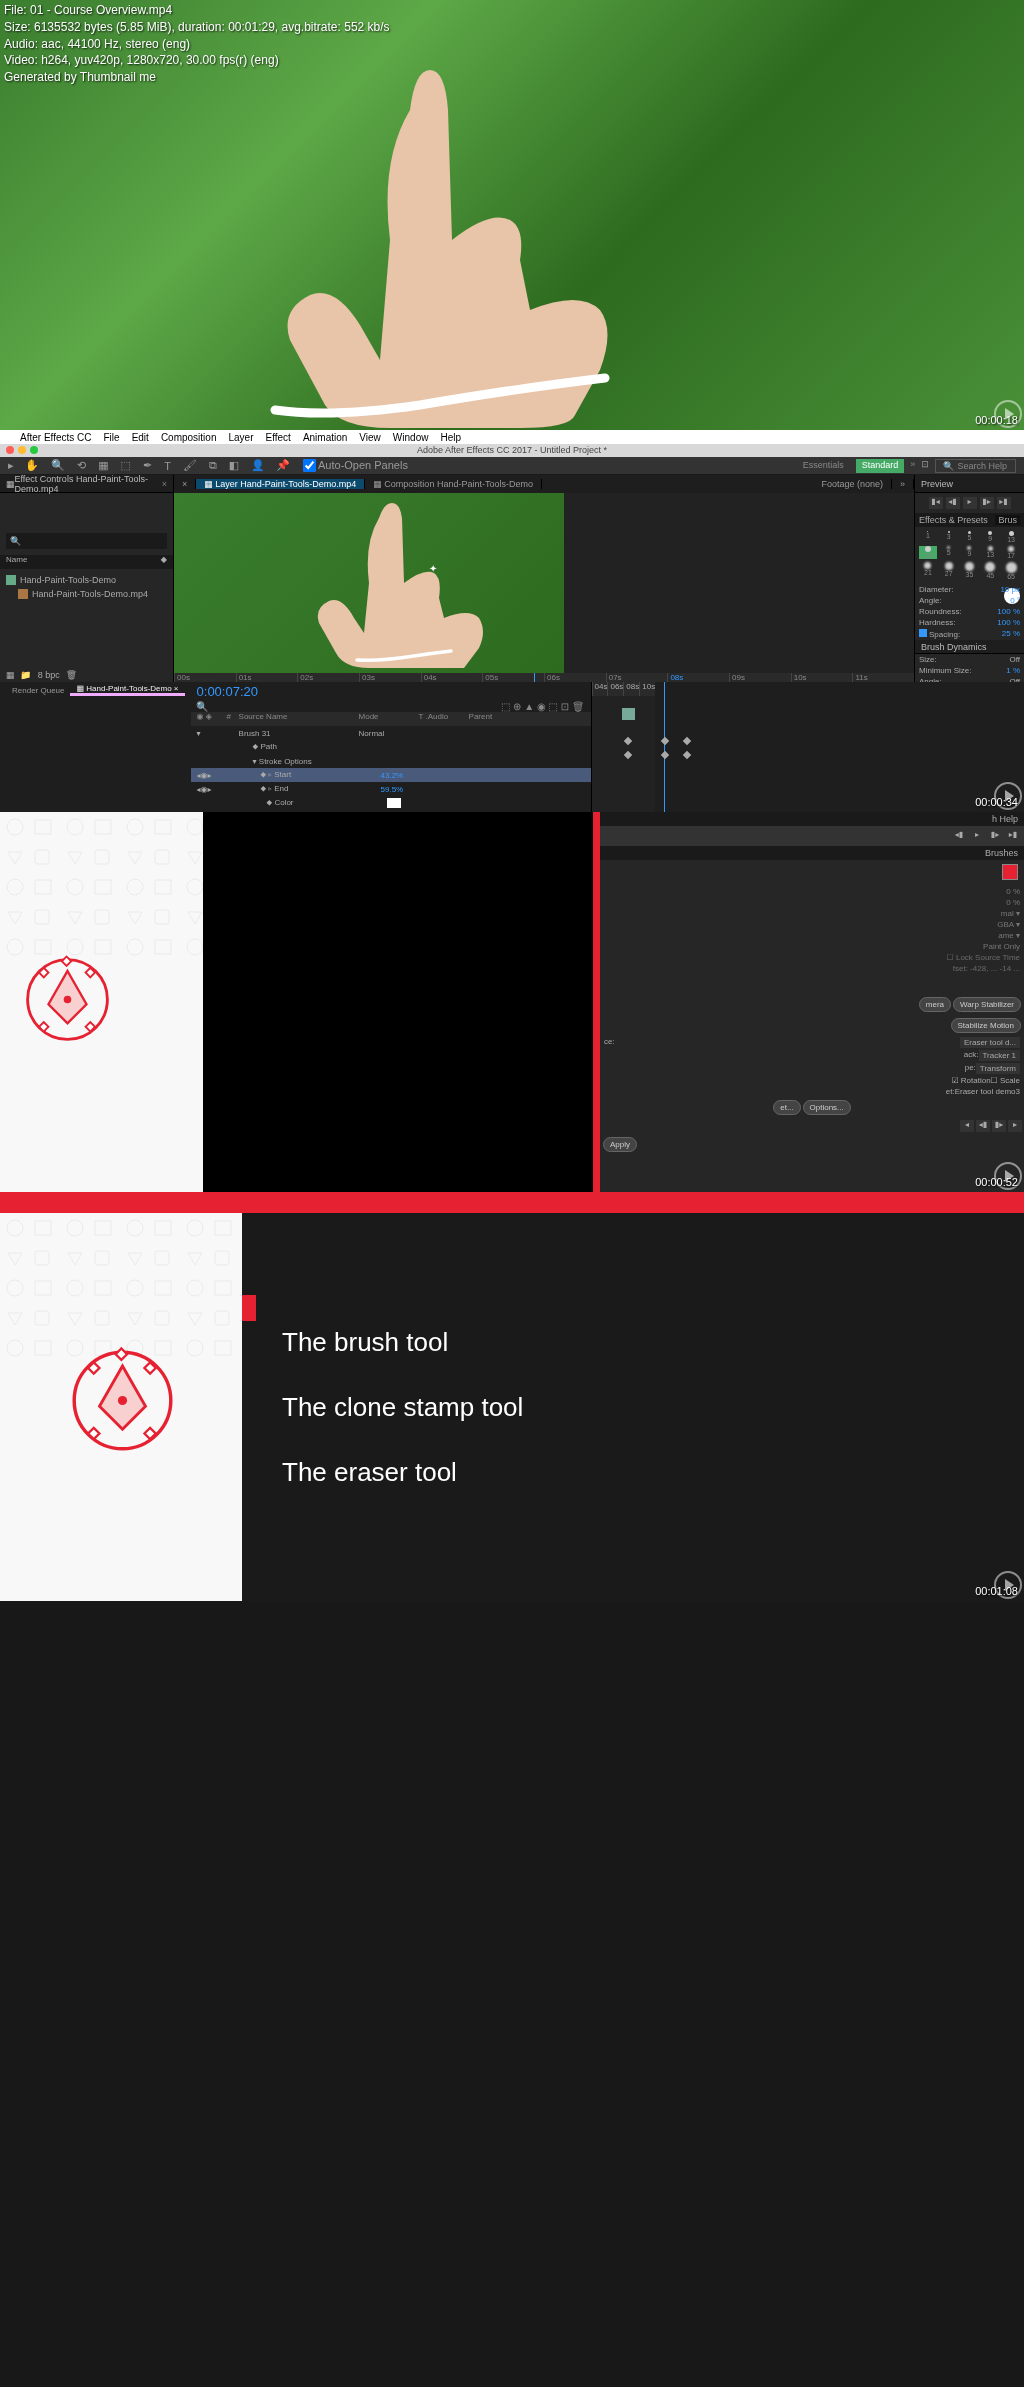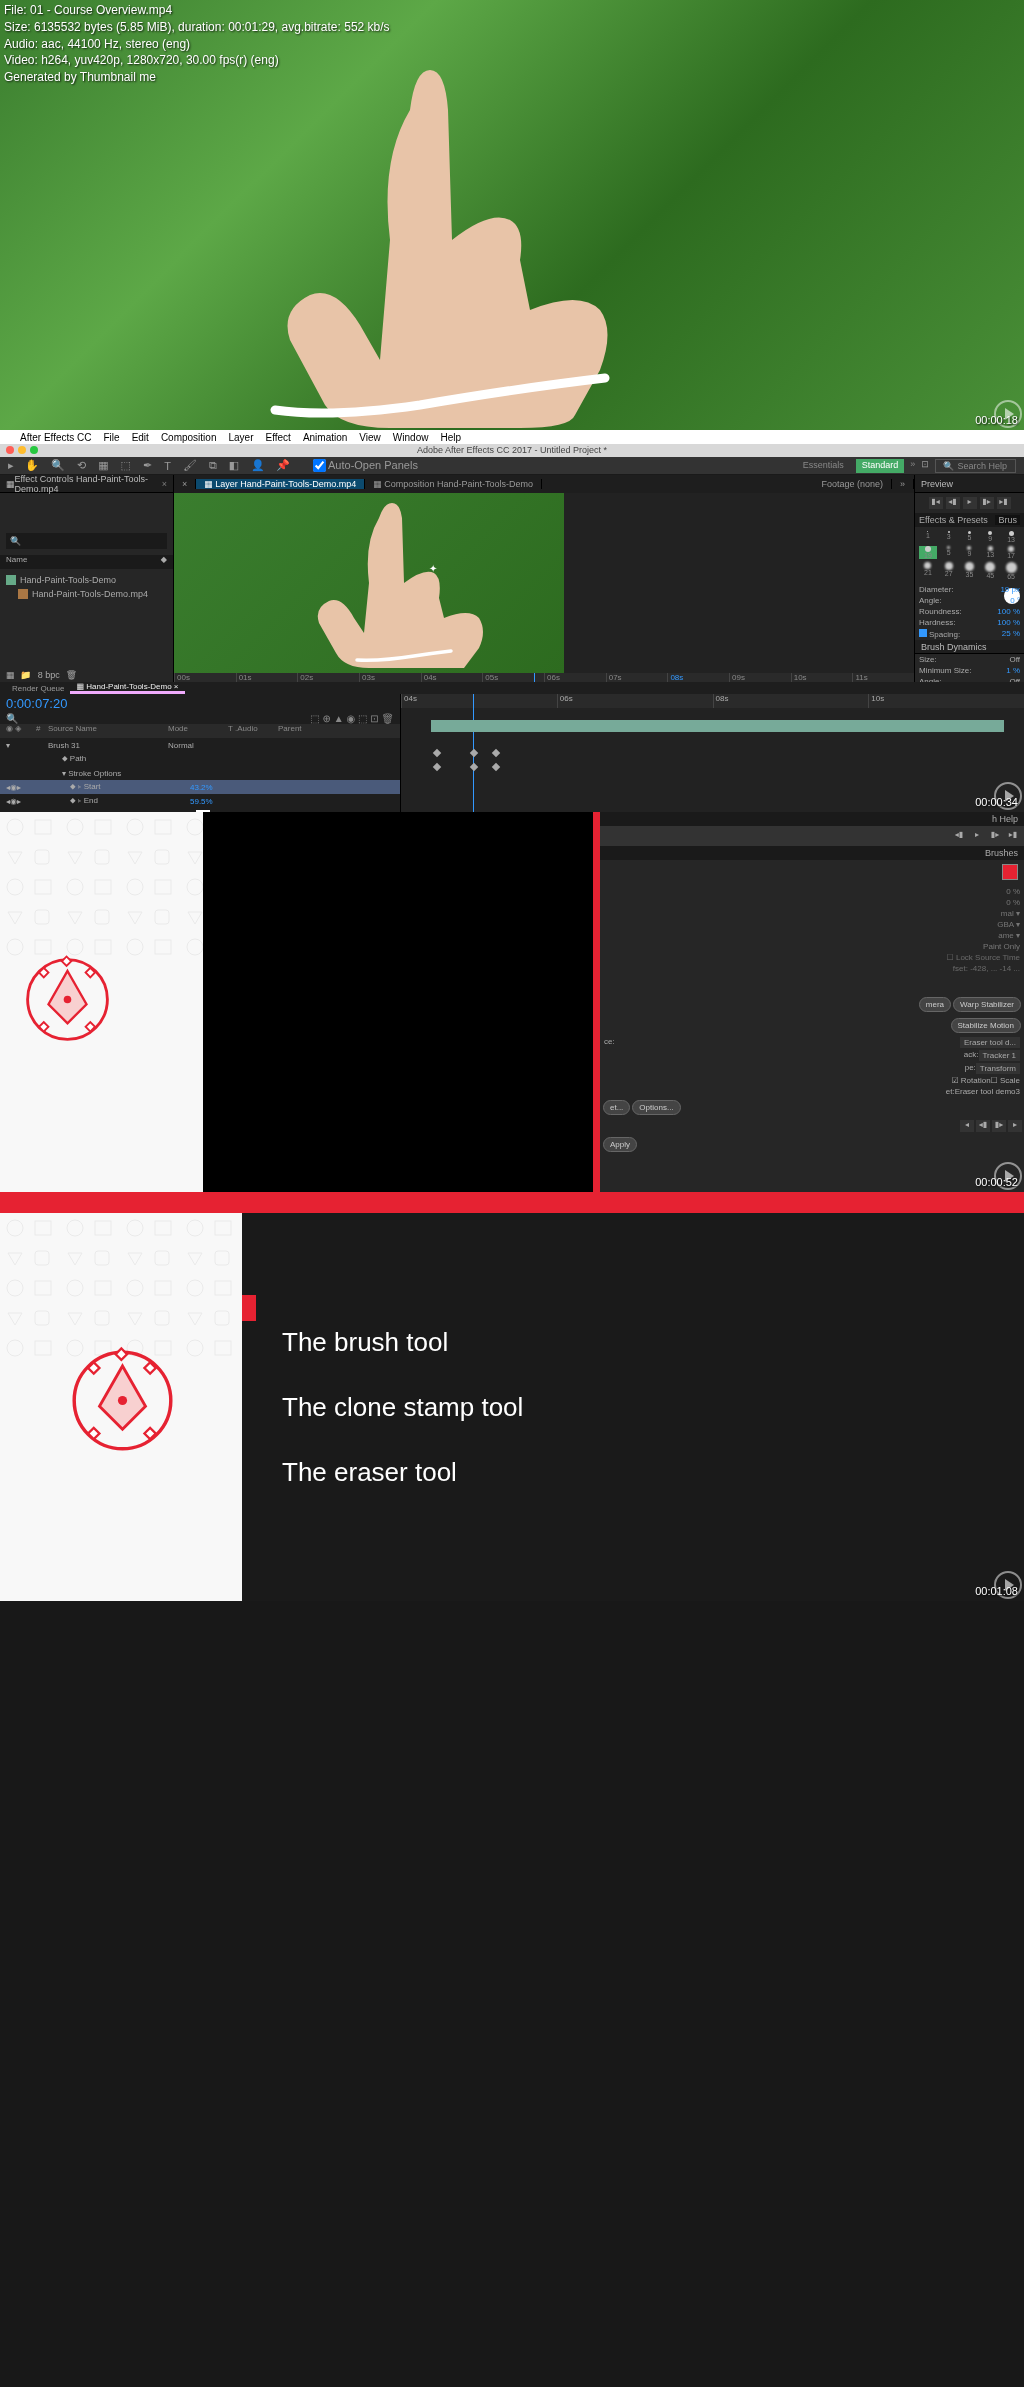--- a/index.html
+++ b/index.html
@@ -48,21 +48,21 @@
 .hand2{position:absolute;left:120px;top:10px;width:210px;height:170px}
 .stroke2{position:absolute;left:180px;top:155px;width:100px;height:15px}
 .viewer-controls{height:16px;background:#1e1e1e;display:flex;align-items:center;font-size:8px;color:#888;padding:0 4px;gap:6px}
 .timeline-ruler{height:16px;background:#2a2a2a;display:flex;font-size:8px;color:#888;position:relative}
 .ruler-tick{flex:1;border-left:1px solid #444;padding-left:2px}
 .playhead{position:absolute;top:0;bottom:0;width:1px;background:#39f;left:360px}
 .time-controls{height:16px;background:#1e1e1e;display:flex;align-items:center;font-size:8px;color:#888;padding:0 4px;gap:8px}
 .tc-box{background:#333;padding:1px 4px}
 
 .bottom-panels{height:130px;background:#1e1e1e;display:flex;font-size:8px}
-.bp-main{flex:1;display:flex;flex-direction:column}
+.bp-main{flex:1;display:flex;flex-direction:row}
 .bp-tabs{height:16px;display:flex;align-items:center;padding:0 6px;color:#999}
 .bp-tab{padding:0 6px}
 .bp-tab.active{color:#eee;border-bottom:3px solid #f0abfc}
 .timecode{color:#39f;font-size:13px;padding:2px 6px}
 .layer-header{height:14px;background:#2a2a2a;display:flex;padding:0 6px;color:#888}
 .layer-row{height:14px;display:flex;align-items:center;padding:0 6px;color:#aaa}
 .layer-row.sel{background:#4a5a7a}
 .layer-name{width:120px}
 .layer-val{color:#39f}
 .bp-timeline{flex:1;background:#222;position:relative;border-left:1px solid #000}
@@ -152,21 +152,21 @@
     <span>⟲</span>
     <span>▦</span>
     <span>⬚</span>
     <span>✒</span>
     <span>T</span>
     <span>🖌</span>
     <span>⧉</span>
     <span>◧</span>
     <span>👤</span>
     <span>📌</span>
-    <label style="margin-left:10px"><input type="checkbox" checked="" style="vertical-align: middle;"> <span>Auto-Open Panels</span></label>
+    <label style="margin-left:0"><input type="checkbox" checked="" style="vertical-align: middle;"> <span>Auto-Open Panels</span></label>
     <div class="workspace-tabs">
       <span class="ws-tab">Essentials</span>
       <span class="ws-tab active">Standard</span>
       <span style="color:#888">»</span>
       <span>⊡</span>
       <span class="search-help">🔍 <span>Search Help</span></span>
     </div>
   </div>
 
   <div class="ae-body">
@@ -568,21 +568,21 @@
         <span style="background:#333;padding:1px 4px">Transform</span>
       </div>
     <div class="prop-row" style="justify-content:flex-end">
         <span>☑ <span>Rotation</span></span> 
         <span>☐ <span>Scale</span></span>
       </div>
     <div class="prop-row" style="justify-content:flex-end">
         <span>et:</span> 
         <span>Eraser tool demo3</span>
       </div>
-    <div style="text-align:left;padding:2px"><span class="f3-btn">et...</span><span class="f3-btn">Options...</span></div>
+    <div style="text-align:center;padding:2px"><span class="f3-btn">et...</span><span class="f3-btn">Options...</span></div>
     <div style="display:flex;justify-content:flex-end;gap:2px;padding:2px">
       <span class="pc-btn">◂</span>
       <span class="pc-btn">◂▮</span>
       <span class="pc-btn">▮▸</span>
       <span class="pc-btn">▸</span>
     </div>
     <div style="padding:2px"><span class="f3-btn">Apply</span></div>
   </div>
   <div class="play-btn">
       <div class="tri"></div>

